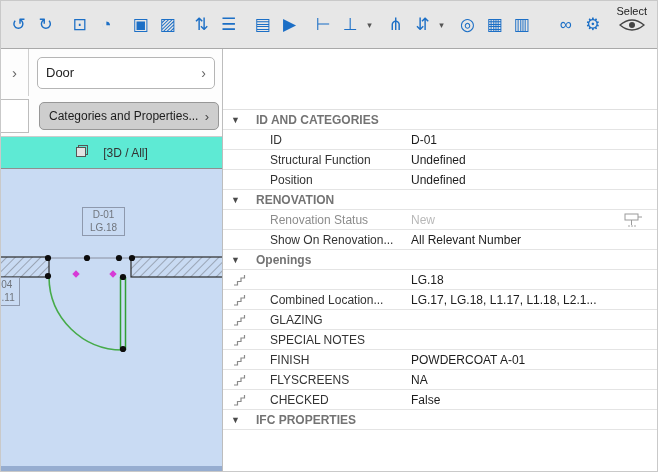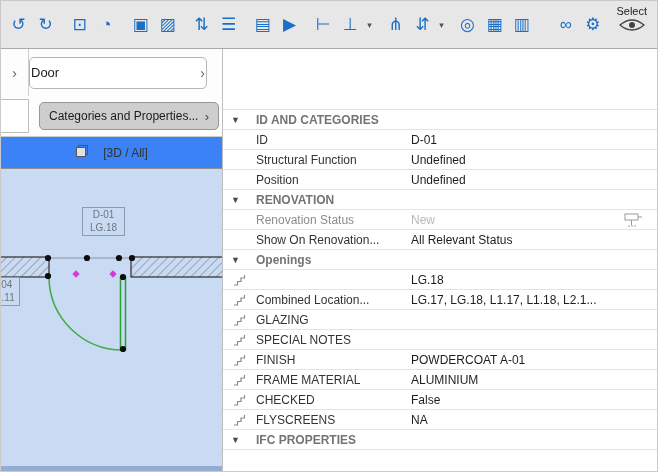--- a/index.html
+++ b/index.html
@@ -16,44 +16,44 @@
   .select-group .lbl { font-size:11px; color:#222; line-height:13px; }
 
   
   .body { display:flex; height:424px; }
   .left { width:222px; border-right:1px solid #bdbdbd; display:flex; flex-direction:column; background:#fdfdfd; }
   .right { flex:1; background:#fff; position:relative; }
 
   
   .lrow1 { height:47px; display:flex; align-items:center; }
   .navcell { width:28px; height:47px; border-right:1px solid #cfcfcf; display:flex; align-items:center; justify-content:center; color:#666; font-size:15px; }
-  .door-select { width:178px; height:32px; background:#fff; border:1px solid #b5b5b5; border-radius:5px; display:flex; align-items:center; padding:0 1px; font-size:13px; color:#222; }
+  .door-select { margin-left:8px; width:178px; height:32px; background:#fff; border:1px solid #b5b5b5; border-radius:5px; display:flex; align-items:center; padding:0 8px; font-size:13px; color:#222; }
   .door-select .chev { margin-left:auto; color:#666; font-size:14px; }
 
   .lrow2 { height:40px; display:flex; align-items:center; }
   .blank-box { width:28px; height:34px; background:#fff; border:1px solid #bdbdbd; border-left:none; }
   .cat-btn { margin-left:10px; width:180px; height:28px; background:#cecece; border:1px solid #979797; border-radius:5px; display:flex; align-items:center; padding:0 9px; font-size:12px; color:#1d1d1d; }
   .cat-btn .chev { margin-left:auto; color:#444; font-size:13px; }
 
-  .viewtab { height:33px; background:#3b82f6; border-top:1px solid #cccccc; border-bottom:1px solid #8f8f8f; display:flex; align-items:center; justify-content:center; gap:14px; font-size:12px; color:#333; }
+  .viewtab { height:33px; background:#5eead4; border-top:1px solid #cccccc; border-bottom:1px solid #8f8f8f; display:flex; align-items:center; justify-content:center; gap:14px; font-size:12px; color:#333; }
 
   .plan { flex:1; background:#c9dbf3; position:relative; overflow:hidden; }
   .plan-strip { height:7px; background:#96add0; }
 
   .tagbox { position:absolute; border:1px solid #8e99ad; color:#70757d; font-size:10px; line-height:13px; text-align:center; }
   .door-tag { left:81px; top:38px; width:43px; height:29px; }
   .edge-tag { left:-18px; top:108px; width:37px; height:29px; }
 
   
   .rows { margin-top:60px; border-top:1px solid #e0e0e0; }
   .row { height:20px; position:relative; border-bottom:1px solid #e4e4e4; display:flex; align-items:center; font-size:12px; color:#222; }
   .row .tri { position:absolute; left:8px; font-size:9px; color:#4a4a4a; top:5px; }
   .row .slabel { margin-left:33px; font-weight:bold; color:#737373; }
   .row .picon { position:absolute; left:10px; top:4px; }
-  .row .plabel { margin-left:33px; color:#333; white-space:nowrap; }
+  .row .plabel { margin-left:47px; color:#333; white-space:nowrap; }
   .row .pvalue { position:absolute; left:188px; color:#1d1d1d; white-space:nowrap; }
   .row .muted-l { color:#8c8c8c; }
   .row .muted-v { color:#b8b8b8; }
   .row .reno-ic { position:absolute; right:14px; top:3px; }
 </style>
 </head>
 <body>
 
 <div class="app">
 
@@ -203,21 +203,21 @@
                 <path d="M14 4 H18 M7.5 7 V12" fill="none" stroke="#9a9a9a"></path>
                 <circle cx="5" cy="13" r="0.8" fill="#9a9a9a"></circle>
                 <circle cx="8" cy="13" r="0.8" fill="#9a9a9a"></circle>
                 <circle cx="11" cy="13" r="0.8" fill="#9a9a9a"></circle>
               </svg>
           </span>
         </div>
 
         <div class="row">
           <span class="plabel">Show On Renovation...</span>
-          <span class="pvalue">All Relevant Status</span>
+          <span class="pvalue">All Relevant Number</span>
         </div>
 
         <div class="row">
           <span class="tri">▼</span>
           <span class="slabel">Openings</span>
         </div>
 
         <div class="row">
           <span class="picon"><svg width="13" height="13" viewBox="0 0 13 13">
                 <path d="M1 11 H4.5 V7.5 H8 V4 H11.5 V1" fill="none" stroke="#8a8a8a" stroke-width="1.2"></path>
@@ -250,43 +250,36 @@
         </div>
 
         <div class="row">
           <span class="picon"><svg width="13" height="13" viewBox="0 0 13 13">
                 <path d="M1 11 H4.5 V7.5 H8 V4 H11.5 V1" fill="none" stroke="#8a8a8a" stroke-width="1.2"></path>
               </svg></span>
           <span class="plabel">FINISH</span>
           <span class="pvalue">POWDERCOAT A-01</span>
         </div>
 
-        <div class="row">
-          <span class="picon"><svg width="13" height="13" viewBox="0 0 13 13">
-                <path d="M1 11 H4.5 V7.5 H8 V4 H11.5 V1" fill="none" stroke="#8a8a8a" stroke-width="1.2"></path>
-              </svg></span>
-          <span class="plabel">FRAME MATERIAL</span>
-          <span class="pvalue">ALUMINIUM</span>
-        </div>
-
+
+
+        <div class="row">
+          <span class="picon"><svg width="13" height="13" viewBox="0 0 13 13">
+                <path d="M1 11 H4.5 V7.5 H8 V4 H11.5 V1" fill="none" stroke="#8a8a8a" stroke-width="1.2"></path>
+              </svg></span>
+          <span class="plabel">FLYSCREENS</span>
+          <span class="pvalue">NA</span>
+        </div>
 
         <div class="row">
           <span class="picon"><svg width="13" height="13" viewBox="0 0 13 13">
                 <path d="M1 11 H4.5 V7.5 H8 V4 H11.5 V1" fill="none" stroke="#8a8a8a" stroke-width="1.2"></path>
               </svg></span>
           <span class="plabel">CHECKED</span>
           <span class="pvalue">False</span>
-        </div>
-
-        <div class="row">
-          <span class="picon"><svg width="13" height="13" viewBox="0 0 13 13">
-                <path d="M1 11 H4.5 V7.5 H8 V4 H11.5 V1" fill="none" stroke="#8a8a8a" stroke-width="1.2"></path>
-              </svg></span>
-          <span class="plabel">FLYSCREENS</span>
-          <span class="pvalue">NA</span>
         </div>
 
         <div class="row">
           <span class="tri">▼</span>
           <span class="slabel">IFC PROPERTIES</span>
         </div>
 
       </div>
     </div>
   </div>

